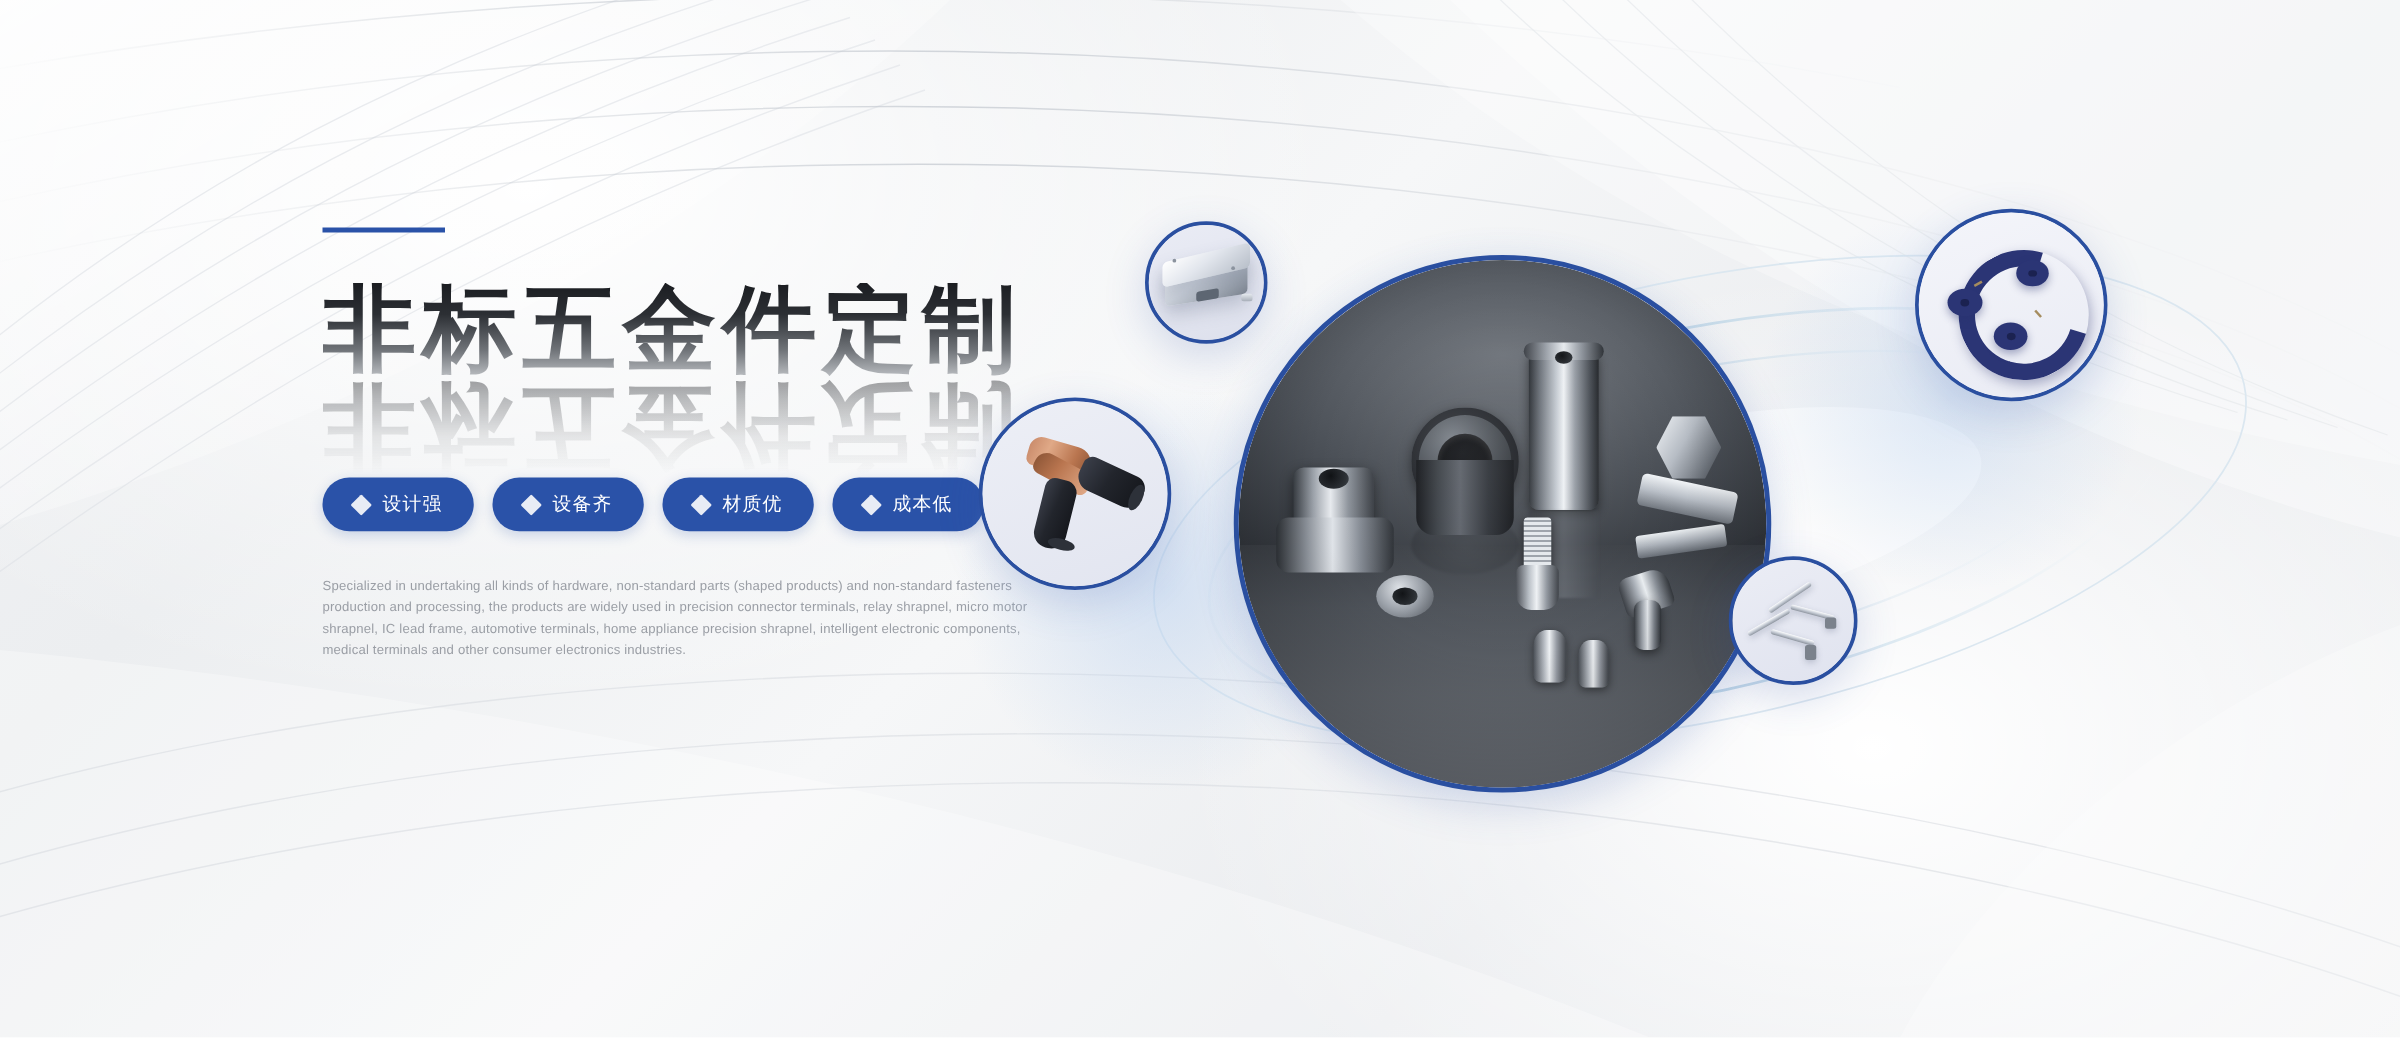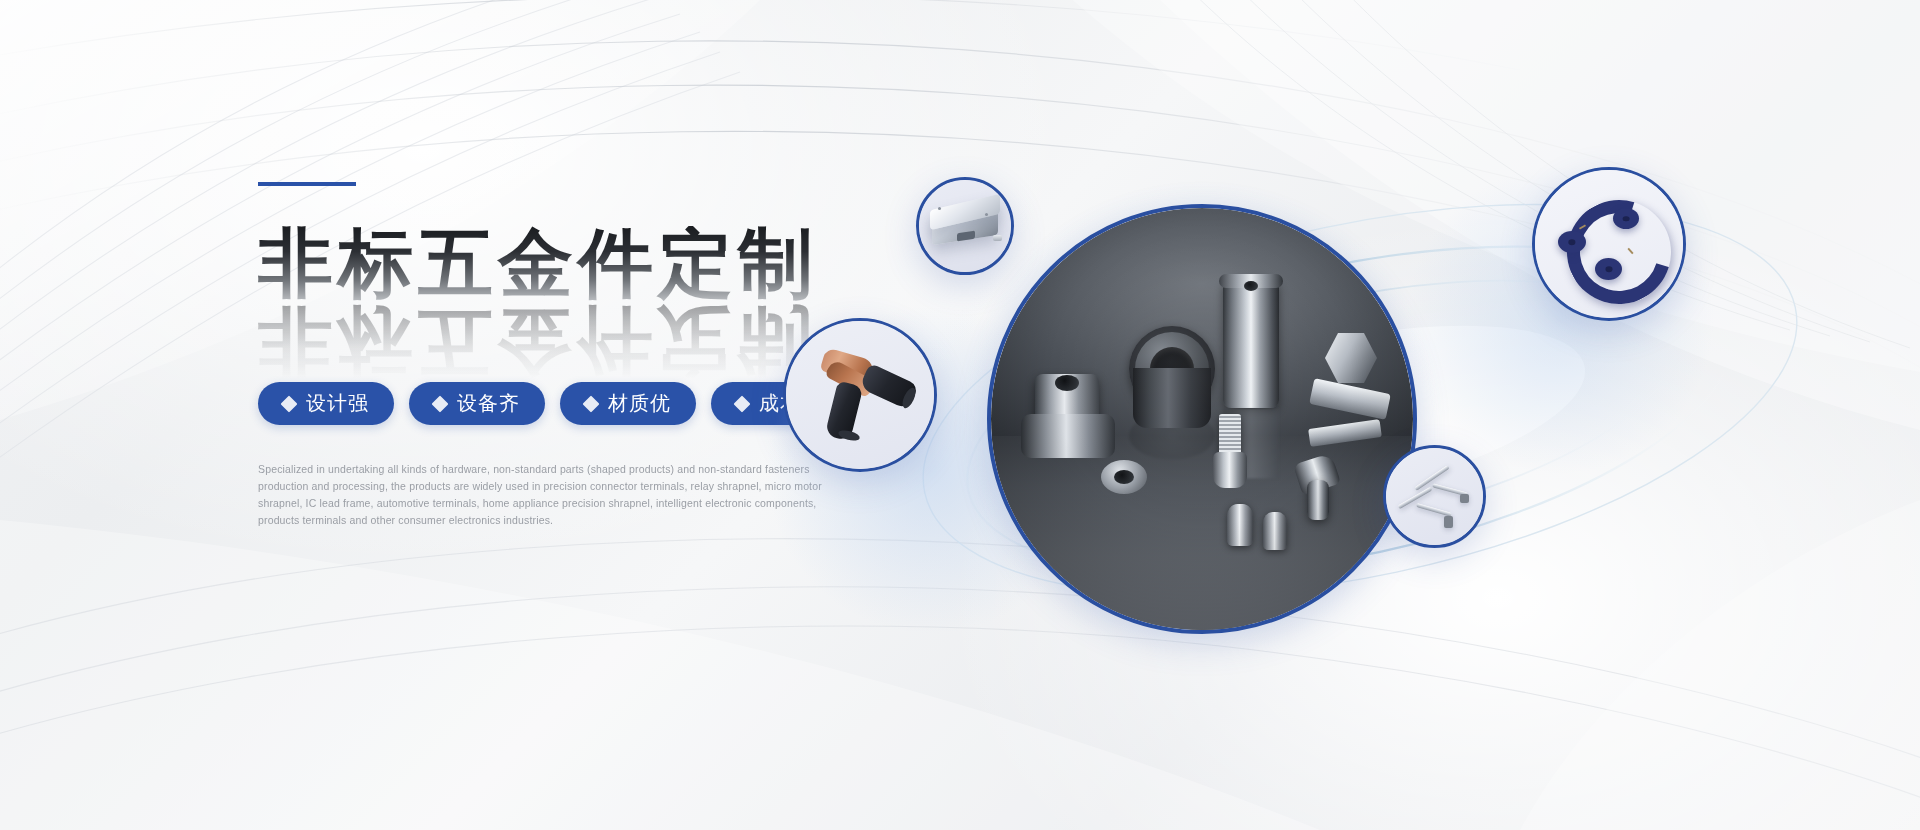--- a/index.html
+++ b/index.html
@@ -92,21 +92,21 @@
   }
   .pill {
     display: inline-flex;
     align-items: center;
     gap: 11px;
     height: 43px;
     padding: 0 25px;
     border-radius: 22px;
     background: #2a52a8;
     color: #ffffff;
-    font-size: 20px;
+    font-size: 15px;
     letter-spacing: 1px;
     white-space: nowrap;
     box-shadow: 0 3px 10px rgba(42,82,168,0.22);
   }
   .pill .diamond {
     width: 12px;
     height: 12px;
     background: #e8ecf5;
     transform: rotate(45deg);
     flex: 0 0 auto;
@@ -353,21 +353,21 @@
       <div class="pill">
         <span class="diamond"></span>
         <span>成本低</span>
       </div>
     </div>
 
     <div class="desc">
       <div>Specialized in undertaking all kinds of hardware, non-standard parts (shaped products) and non-standard fasteners</div>
       <div>production and processing, the products are widely used in precision connector terminals, relay shrapnel, micro motor</div>
       <div>shrapnel, IC lead frame, automotive terminals, home appliance precision shrapnel, intelligent electronic components,</div>
-      <div>products terminals and other consumer electronics industries.</div>
+      <div>medical terminals and other consumer electronics industries.</div>
     </div>
   </div>
 
   <div class="right-col">
 
     <svg style="position:absolute;left:-60px;top:-20px;width:1000px;height:600px;" viewBox="0 0 1000 600">
       <defs>
         <linearGradient id="orb" x1="0" y1="0" x2="1" y2="0">
           <stop offset="0%" stop-color="#bcd6e6" stop-opacity=".1"></stop>
           <stop offset="35%" stop-color="#8fb9d6" stop-opacity=".85"></stop>

